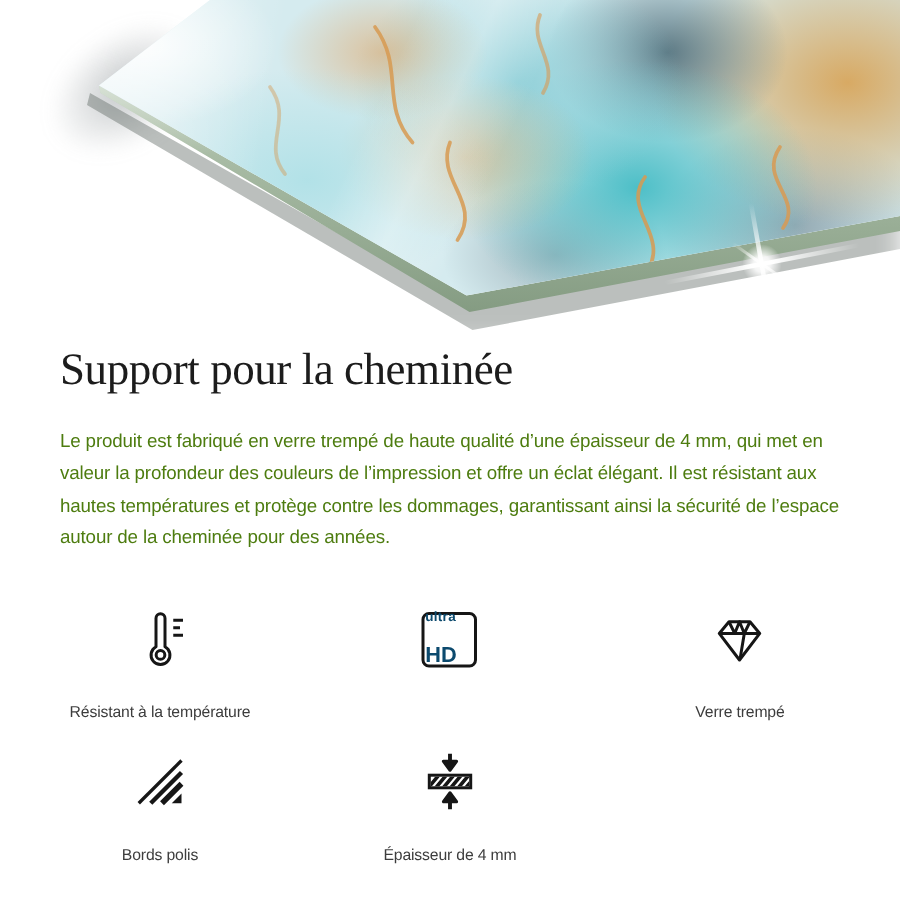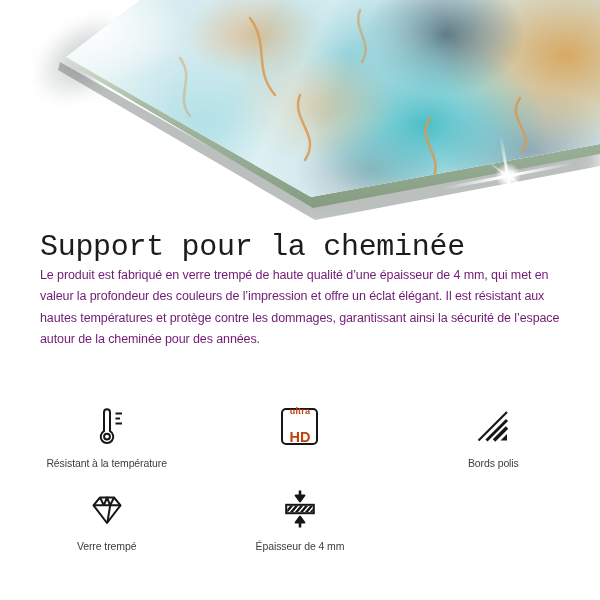--- a/index.html
+++ b/index.html
@@ -41,34 +41,34 @@
     background:linear-gradient(90deg,rgba(255,255,255,0),#fff 45%,#fff 55%,rgba(255,255,255,0));}
   .ray2{width:82px;height:2.5px;transform:translate(-50%,-50%) rotate(80deg);
     background:linear-gradient(90deg,rgba(255,255,255,0),#fff 48%,rgba(255,255,255,0));}
   .ray3{width:48px;height:2px;transform:translate(-50%,-50%) rotate(35deg);
     background:linear-gradient(90deg,rgba(255,255,255,0),#fff 50%,rgba(255,255,255,0));}
   .glowdot{width:26px;height:26px;transform:translate(-50%,-50%);border-radius:50%;
     background:radial-gradient(circle,#fff 0%,rgba(255,255,255,.85) 30%,rgba(255,255,255,0) 72%);}
 
   
   .content{position:absolute;left:40px;top:224px;width:527px;color:#1e1e1e;}
-  h1{margin:6px 0 0;font-family:Liberation Mono, monospace;font-weight:400;
+  h1{margin:6px 0 0;font-family:Liberation Serif, serif;font-weight:400;
      font-size:30px;line-height:34px;letter-spacing:-.3px;color:#1c1c1c;}
   h1 span{display:block;}
-  .desc{margin:1px 0 0;font-size:12.5px;line-height:21.3px;letter-spacing:-.1px;color:#701a75;}
+  .desc{margin:20px 0 0;font-size:12.5px;line-height:21.3px;letter-spacing:-.1px;color:#4d7c0f;}
 
   
   .features{position:absolute;left:10px;top:403px;width:580px;display:grid;
     grid-template-columns:repeat(3,1fr);row-gap:17px;}
   .feature{display:flex;flex-direction:column;align-items:center;}
   .icon-wrap{height:46px;display:flex;align-items:center;justify-content:center;}
-  .feature-label{margin-top:8px;font-size:10.5px;letter-spacing:-.1px;color:#3d3d3d;}
+  .feature-label{margin-top:20px;font-size:10.5px;letter-spacing:-.1px;color:#3d3d3d;}
   .icon-svg{stroke:#161616;fill:none;stroke-width:2;}
   .uhd-box{width:33px;height:33px;border:2.5px solid #161616;border-radius:5px;display:flex;
-    flex-direction:column;align-items:center;justify-content:center;line-height:1;color:#c2410c;}
+    flex-direction:column;align-items:flex-start;justify-content:center;line-height:1;color:#0c4a6e;}
   .uhd-top{font-size:9px;font-weight:700;letter-spacing:.2px;}
   .uhd-bottom{font-size:14.5px;font-weight:800;margin-top:14px;}
 </style>
 </head>
 <body>
 
 <div class="page">
 
   <div class="hero">
     <div class="corner-shadow"></div>
@@ -120,37 +120,37 @@
           <span class="uhd-top">ultra</span>
           <span class="uhd-bottom">HD</span>
         </div>
       </div>
     </div>
 
 
     <div class="feature">
       <div class="icon-wrap">
         <svg class="icon-svg" width="40" height="40" viewBox="0 0 40 40">
+          <path d="M13,8.5 H27 L33.5,16.3 L20,34 L6.5,16.3 Z" stroke-linejoin="round"></path>
+          <path d="M6.5,16.3 H33.5 M13,8.5 L16.8,16.3 L20,8.5 L23.2,16.3 L27,8.5 M23.2,16.3 L20.4,33.2" stroke-linejoin="round"></path>
+        </svg>
+      </div>
+      <div class="feature-label">Verre trempé</div>
+    </div>
+
+    <div class="feature">
+      <div class="icon-wrap">
+        <svg class="icon-svg" width="40" height="40" viewBox="0 0 40 40">
           <path d="M5.5,34.5 L34,6" stroke-width="2.2"></path>
           <path d="M13.5,34.5 L34,14" stroke-width="3"></path>
           <path d="M21,34.5 L34,21.5" stroke-width="3.6"></path>
           <path d="M27.5,34.5 L34,28 V34.5 Z" fill="#161616" stroke="none"></path>
         </svg>
       </div>
       <div class="feature-label">Bords polis</div>
-    </div>
-
-    <div class="feature">
-      <div class="icon-wrap">
-        <svg class="icon-svg" width="40" height="40" viewBox="0 0 40 40">
-          <path d="M13,8.5 H27 L33.5,16.3 L20,34 L6.5,16.3 Z" stroke-linejoin="round"></path>
-          <path d="M6.5,16.3 H33.5 M13,8.5 L16.8,16.3 L20,8.5 L23.2,16.3 L27,8.5 M23.2,16.3 L20.4,33.2" stroke-linejoin="round"></path>
-        </svg>
-      </div>
-      <div class="feature-label">Verre trempé</div>
     </div>
 
     <div class="feature">
       <div class="icon-wrap">
         <svg class="icon-svg" width="40" height="40" viewBox="0 0 40 40">
           <defs>
               <clipPath id="barClip">
                 <rect x="7.2" y="16.8" width="25.6" height="6.4"></rect>
               </clipPath>
             </defs>

